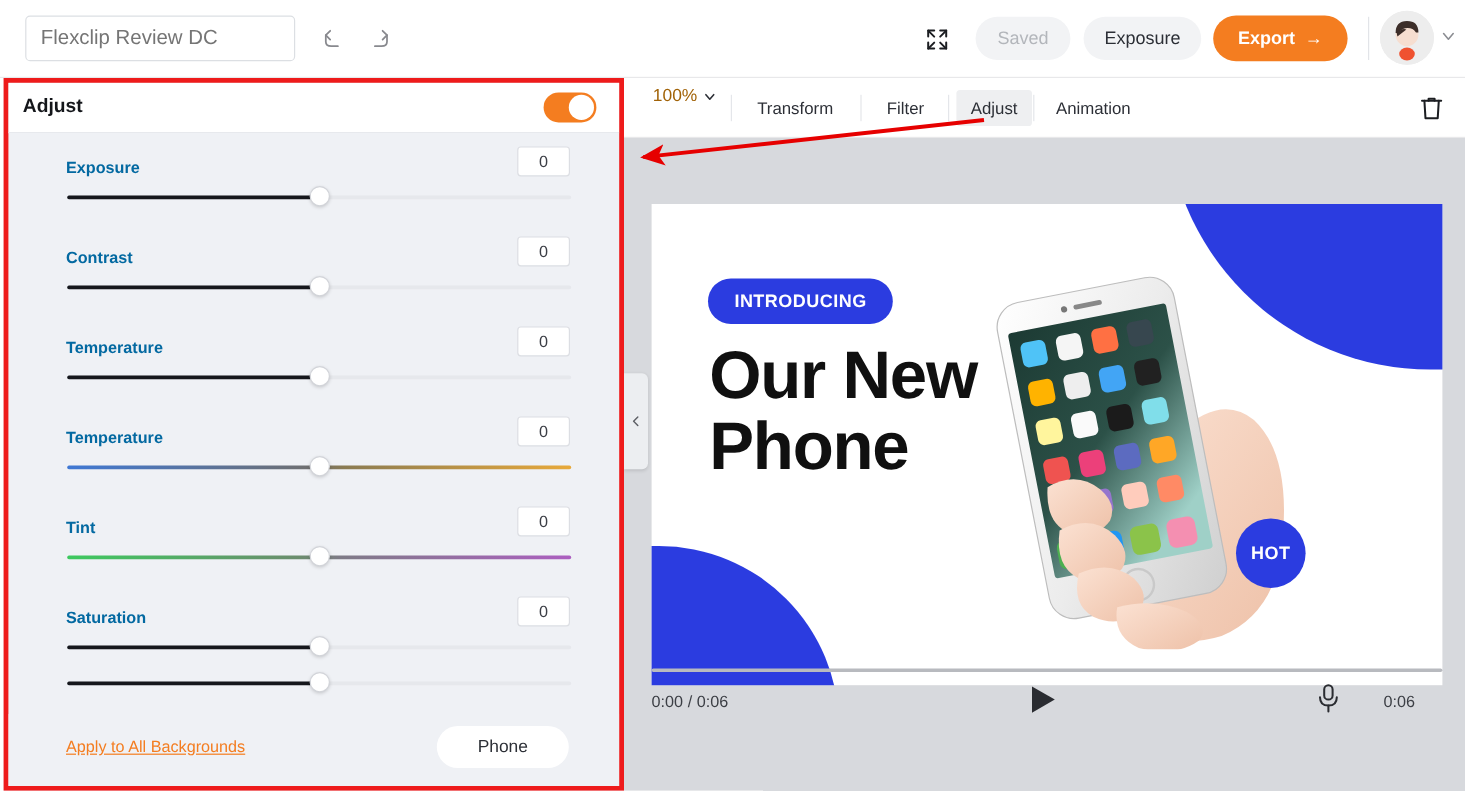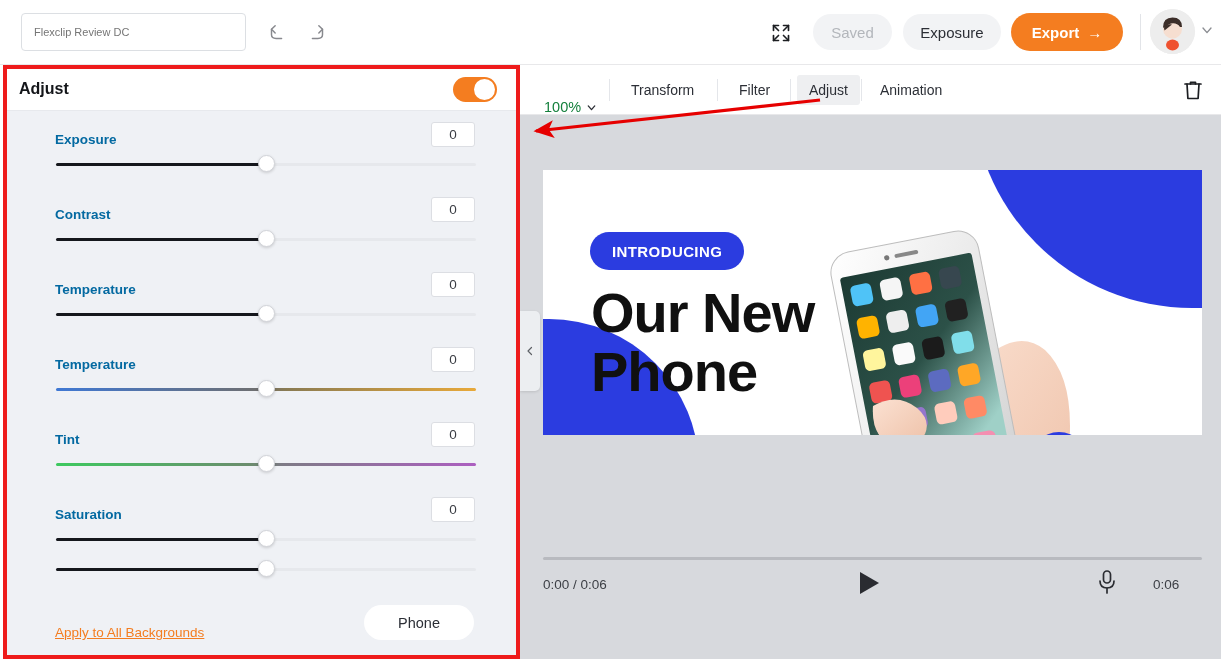--- a/index.html
+++ b/index.html
@@ -12,21 +12,21 @@
   #app { position: relative; width: 1221px; height: 659px; }
 
   
   .topbar {
     position: absolute; left: 0; top: 0; width: 1221px; height: 65px;
     background: #ffffff; border-bottom: 1px solid #e8e8ea;
   }
   .proj-name {
     position: absolute; left: 21px; top: 13px; width: 225px; height: 38px;
     border: 1px solid #dcdfe3; border-radius: 4px; background: #fff;
-    color: #9b9fa6; font-size: 11px; line-height: 36px; padding-left: 12px;
+    color: #9b9fa6; font-size: 17px; line-height: 36px; padding-left: 12px;
     outline: none;
   }
   .icon-btn {
     position: absolute; display: flex; align-items: center; justify-content: center;
     cursor: pointer;
   }
   .undo { left: 263px; top: 19px; width: 28px; height: 28px; }
   .redo { left: 303px; top: 19px; width: 28px; height: 28px; }
   .fullscreen { left: 767px; top: 19px; width: 28px; height: 28px; }
 
@@ -52,37 +52,37 @@
   
   .editor {
     position: absolute; left: 520px; top: 65px; width: 701px; height: 594px;
     background: #d7d9dd;
   }
   .tabbar {
     position: absolute; left: 0; top: 0; width: 701px; height: 50px;
     background: #ffffff; border-bottom: 1px solid #e8e8ea;
   }
   .zoomsel {
-    position: absolute; left: 24px; top: 31px; height: 22px;
+    position: absolute; left: 24px; top: 4px; height: 22px;
     display: flex; align-items: center; gap: 4px;
-    font-size: 14.5px; color: #15803d; cursor: pointer; user-select: none; justify-content: center;
+    font-size: 14.5px; color: #a16207; cursor: pointer; user-select: none; justify-content: center;
   }
   .tab-div { position: absolute; top: 14px; width: 1px; height: 22px; background: #e4e6ea; }
   .tab {
     position: absolute; top: 10px; height: 30px; border-radius: 3px;
     display: flex; align-items: center; justify-content: center;
     font-size: 14px; color: #2c2f36; cursor: pointer; user-select: none;
     padding: 0 12px;
   }
   .tab.active { background: #eeeff1; }
   .trash { position: absolute; left: 1181px; top: 78px; width: 26px; height: 26px; cursor: pointer; }
 
   
   .canvas-wrap {
-    position: absolute; left: 23px; top: 105px; width: 659px; height: 265px;
+    position: absolute; left: 23px; top: 105px; width: 659px; height: 401px;
     background: #ffffff; overflow: hidden;
   }
   .blue-tr {
     position: absolute; right: -30px; top: -92px; width: 260px; height: 230px;
     background: #2b3ce0; border-radius: 0 0 0 220px;
   }
   .blue-bl {
     position: absolute; left: -42px; bottom: -34px; width: 198px; height: 150px;
     background: #2b3ce0; border-radius: 0 160px 0 0;
   }
@@ -170,21 +170,21 @@
     position: absolute; left: 202px; top: -1px; width: 17px; height: 17px;
     background: #fff; border: 1px solid #d2d4d9; border-radius: 50%;
     box-shadow: 0 1px 3px rgba(0,0,0,.16);
   }
   .panel-foot {
     position: absolute; left: 0; bottom: 0; width: 509px; height: 60px;
     background: #eff1f5;
   }
   .apply-link {
     position: absolute; left: 48px; top: 20px; font-size: 13.5px;
-    color: #f47d20; text-decoration: underline; cursor: pointer; margin-top: 10px;
+    color: #f47d20; text-decoration: underline; cursor: pointer;
   }
   .reset-btn {
     position: absolute; left: 357px; top: 10px; width: 110px; height: 35px;
     background: #fff; border-radius: 18px; border: none;
     font-size: 14.5px; color: #2c2f36; cursor: pointer;
     font-family: "Liberation Sans", sans-serif;
   }
 
   
   .annotation { position: absolute; left: 0; top: 0; width: 1221px; height: 659px; pointer-events: none; }

